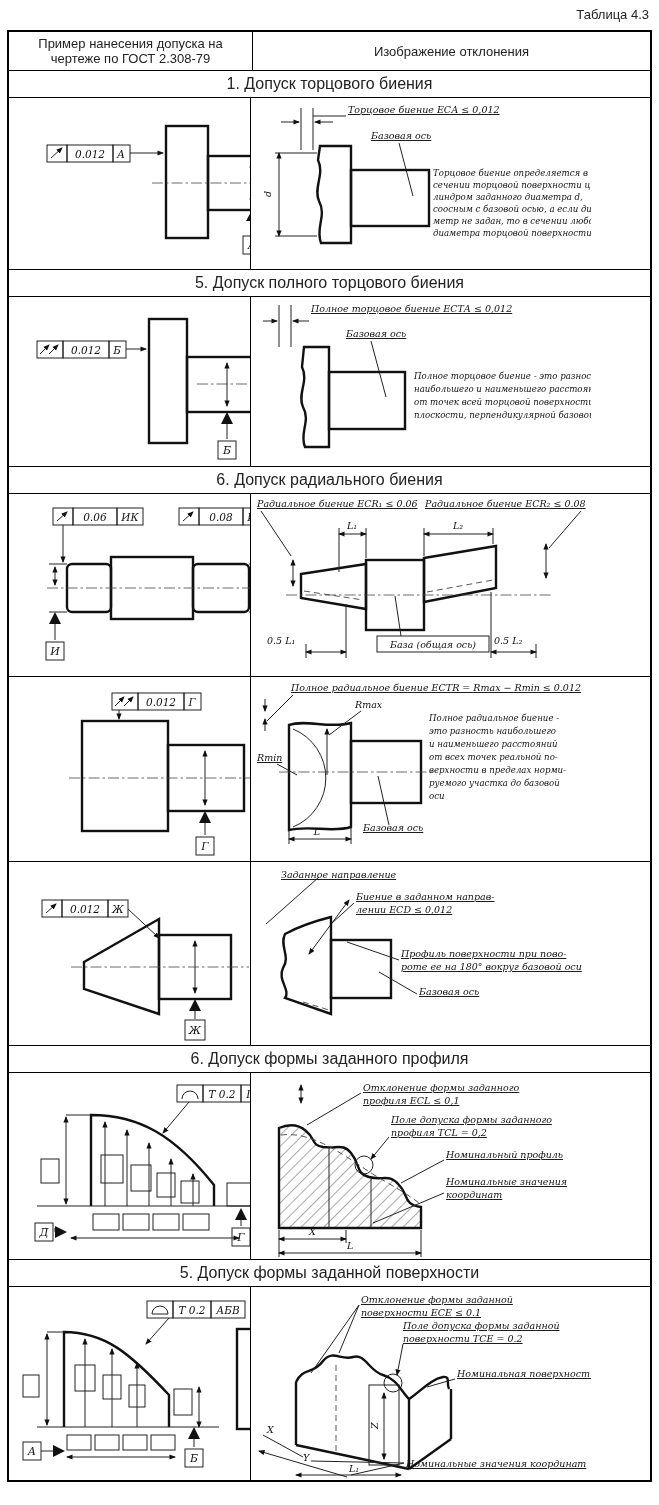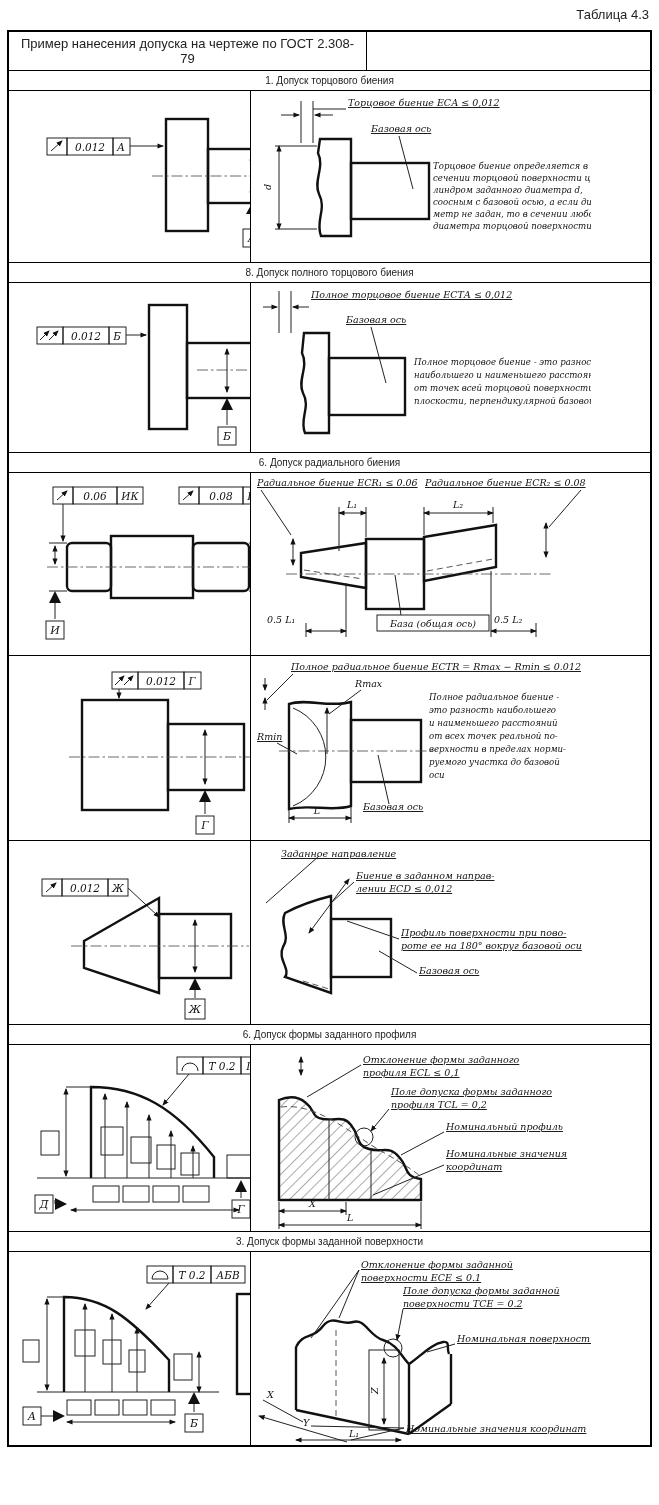--- a/index.html
+++ b/index.html
@@ -2,23 +2,23 @@
 <html><head>
 <meta charset="utf-8">
 <style>
   *{box-sizing:border-box;margin:0;padding:0}
   html,body{background:#fff}
   body{width:659px;height:1505px;position:relative;font-family:"Liberation Sans",sans-serif;color:#111}
   .caption{position:absolute;top:7px;right:10px;font-size:13px;color:#222}
   .gtable{position:absolute;top:30px;left:7px;width:645px;border:2px solid #000;background:#fff}
   .hdr{display:flex;border-bottom:1px solid #000}
   .hcell{font-size:13px;text-align:center;display:flex;align-items:center;justify-content:center;padding:4px 10px;min-height:36px;color:#222}
-  .hc1{width:358px;border-right:1px solid #000}
+  .hc1{width:244px;border-right:1px solid #000}
   .hc2{flex:1}
-  .trow{border-bottom:1px solid #000;text-align:center;font-size:10px;padding:4px 0;color:#222}
+  .trow{border-bottom:1px solid #000;text-align:center;font-size:16px;padding:4px 0;color:#222}
   .crow{display:flex;border-bottom:1px solid #000}
   .crow:last-child{border-bottom:none}
   .lcell{width:242px;border-right:1px solid #000;overflow:hidden}
   .rcell{flex:1;overflow:hidden}
   svg{display:block}
   .thick{stroke:#111;stroke-width:2.4;fill:none;stroke-linejoin:miter}
   .thin{stroke:#222;stroke-width:1;fill:none}
   .cl{stroke:#444;stroke-width:.8;fill:none;stroke-dasharray:11 3 2.5 3}
   .dsh{stroke:#444;stroke-width:.9;fill:none;stroke-dasharray:6 4}
   text{fill:#111}
@@ -39,20 +39,21 @@
     </marker>
   </defs>
 </svg>
 
 <div class="caption">Таблица 4.3</div>
 
 <div class="gtable">
 
   <div class="hdr">
     <div class="hcell hc1">Пример нанесения допуска на чертеже по ГОСТ 2.308-79</div>
+    <div class="hcell hc2">Изображение отклонения</div>
   </div>
 
   <div class="trow">1. Допуск торцового биения</div>
   <div class="crow" style="height:172px">
     <div class="lcell">
       <svg width="303" height="172">
         <rect x="38" y="47" width="20" height="17" class="thin"></rect>
         <rect x="58" y="47" width="46" height="17" class="thin"></rect>
         <rect x="104" y="47" width="17" height="17" class="thin"></rect>
         <line x1="42" y1="60" x2="53" y2="50" class="thin" marker-end="url(#ar)"></line>
@@ -92,21 +93,21 @@
           <text x="182" y="90" class="lab8">сечении торцовой поверхности ци-</text>
           <text x="182" y="102" class="lab8">линдром заданного диаметра d,</text>
           <text x="182" y="114" class="lab8">соосным с базовой осью, а если диа-</text>
           <text x="182" y="126" class="lab8">метр не задан, то в сечении любого</text>
           <text x="182" y="138" class="lab8">диаметра торцовой поверхности</text>
         </g>
       </svg>
     </div>
   </div>
 
-  <div class="trow">8. Допуск полного торцового биения</div>
+  <div class="trow">5. Допуск полного торцового биения</div>
   <div class="crow" style="height:170px">
     <div class="lcell">
       <svg width="303" height="170">
         <rect x="28" y="44" width="26" height="17" class="thin"></rect>
         <rect x="54" y="44" width="46" height="17" class="thin"></rect>
         <rect x="100" y="44" width="17" height="17" class="thin"></rect>
         <g>
           <line x1="31" y1="57" x2="40" y2="48" class="thin" marker-end="url(#ar)"></line>
           <line x1="40" y1="57" x2="49" y2="48" class="thin" marker-end="url(#ar)"></line>
         </g>
@@ -389,21 +390,21 @@
         <line x1="95" y1="157" x2="95" y2="170" class="thin"></line>
         <line x1="170" y1="157" x2="170" y2="184" class="thin"></line>
         <line x1="28" y1="166" x2="95" y2="166" class="thin" marker-start="url(#ar)" marker-end="url(#ar)"></line>
         <text x="58" y="162" class="lab">X</text>
         <line x1="28" y1="180" x2="170" y2="180" class="thin" marker-start="url(#ar)" marker-end="url(#ar)"></line>
         <text x="96" y="176" class="lab">L</text>
       </svg>
     </div>
   </div>
 
-  <div class="trow">3. Допуск формы заданной поверхности</div>
+  <div class="trow">5. Допуск формы заданной поверхности</div>
   <div class="crow" style="height:193px">
     <div class="lcell">
       <svg width="303" height="193">
         <rect x="138" y="14" width="26" height="17" class="thin"></rect>
         <rect x="164" y="14" width="38" height="17" class="thin"></rect>
         <rect x="202" y="14" width="34" height="17" class="thin"></rect>
         <path d="M143,27 A8,8 0 0 1 159,27 Z" class="thin"></path>
         <text x="183" y="27" class="fr" text-anchor="middle">Т 0.2</text>
         <text x="219" y="27" class="fr" text-anchor="middle">АБВ</text>
         <line x1="160" y1="31" x2="137" y2="57" class="thin" marker-end="url(#ar)"></line>

